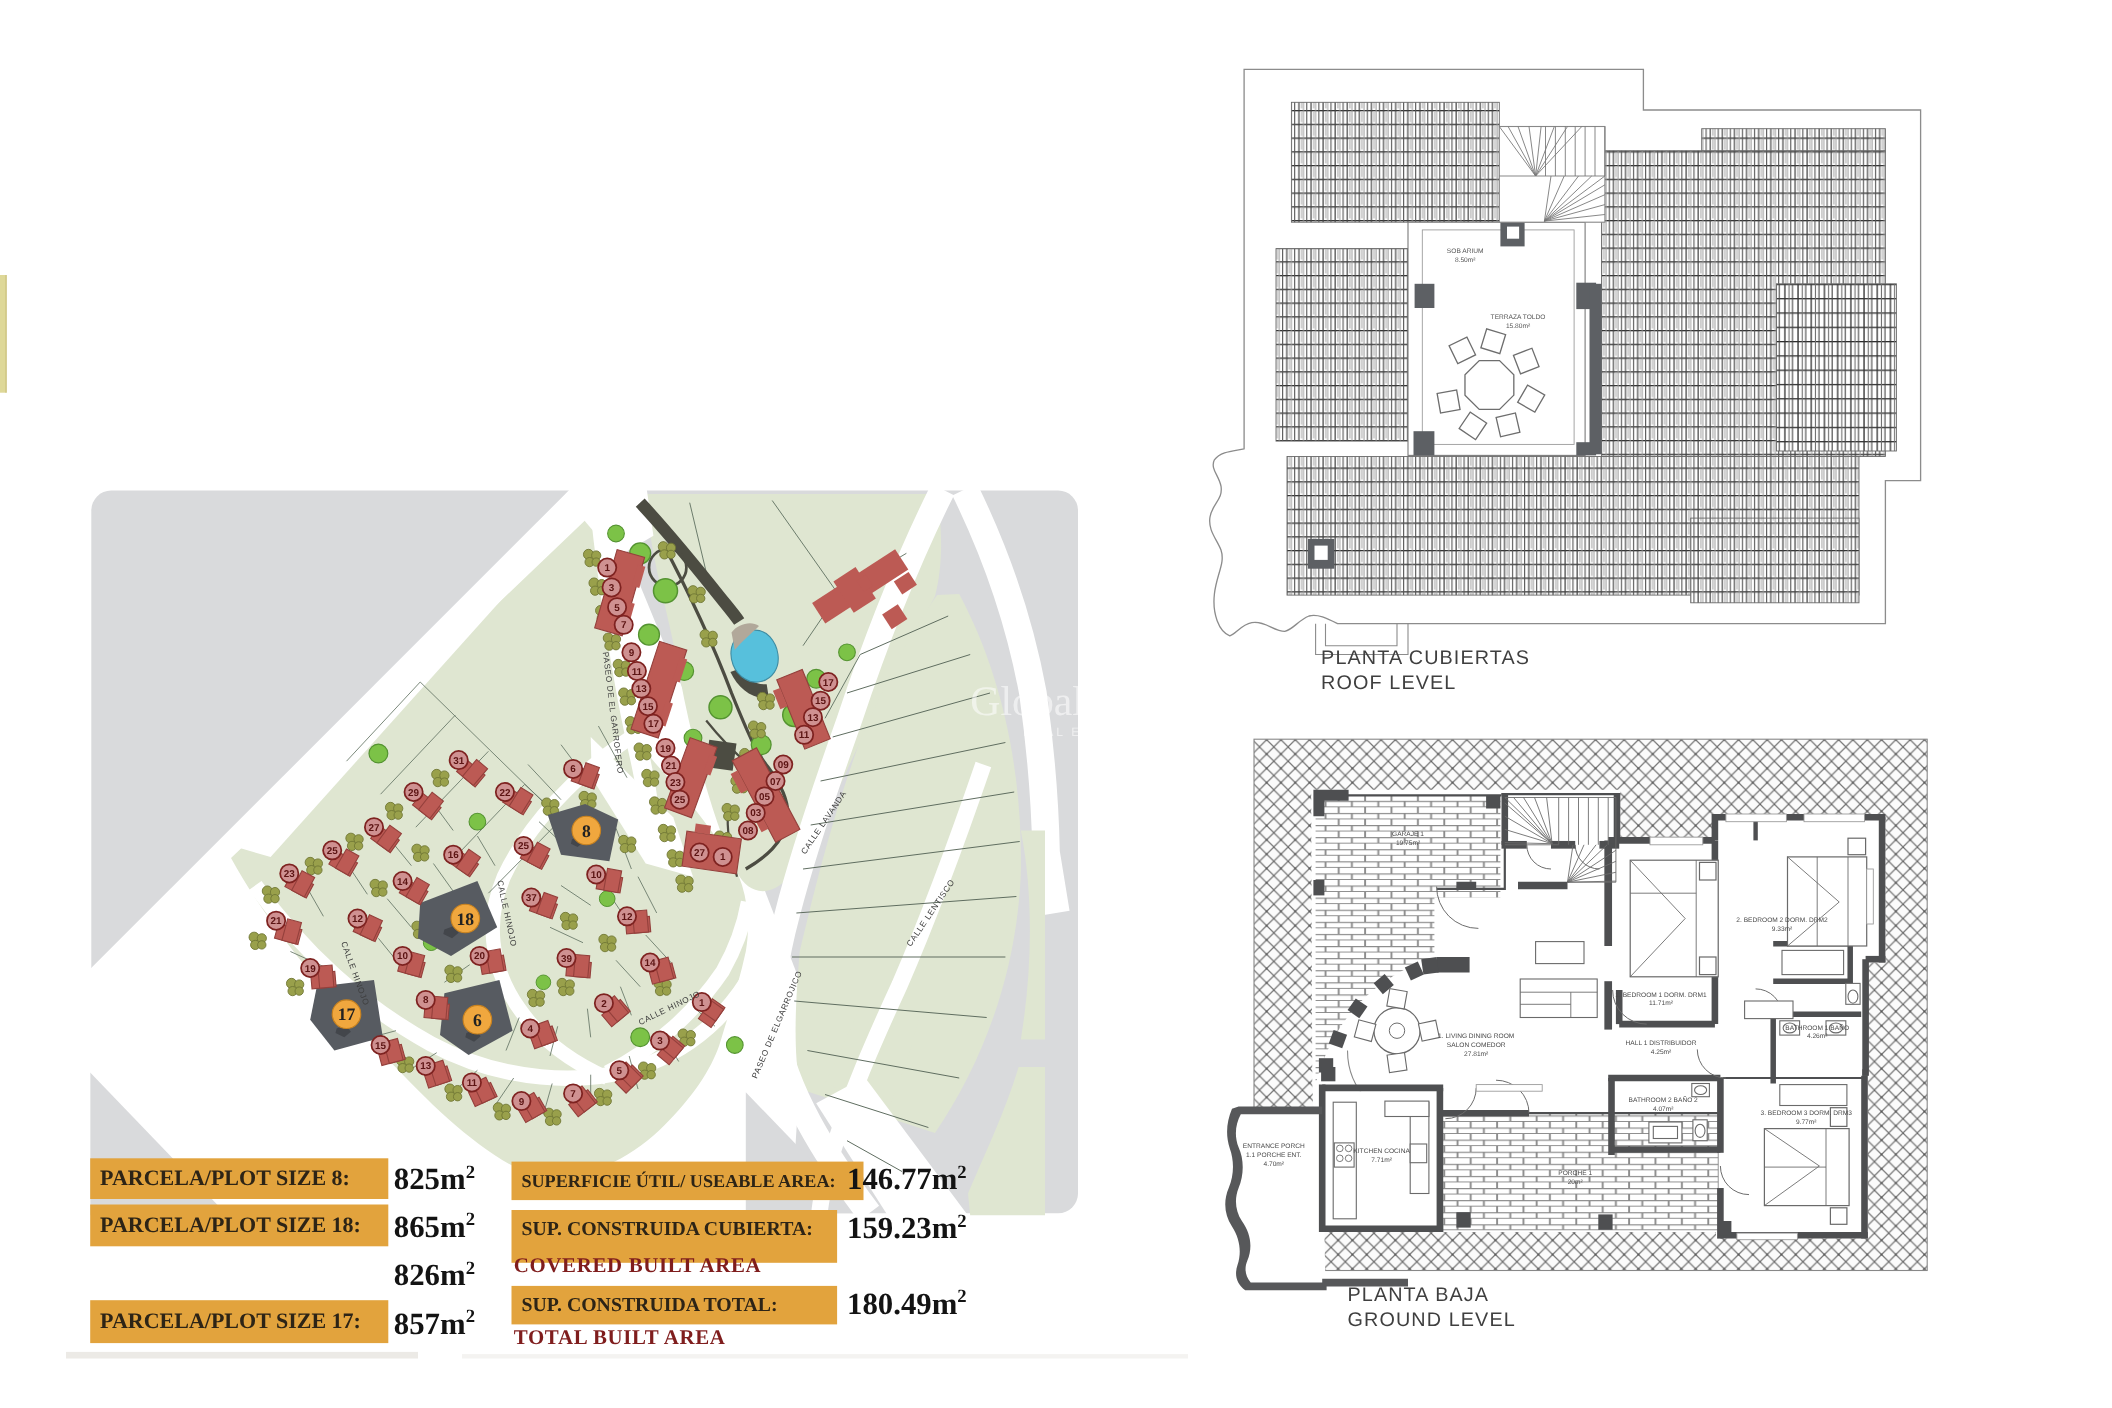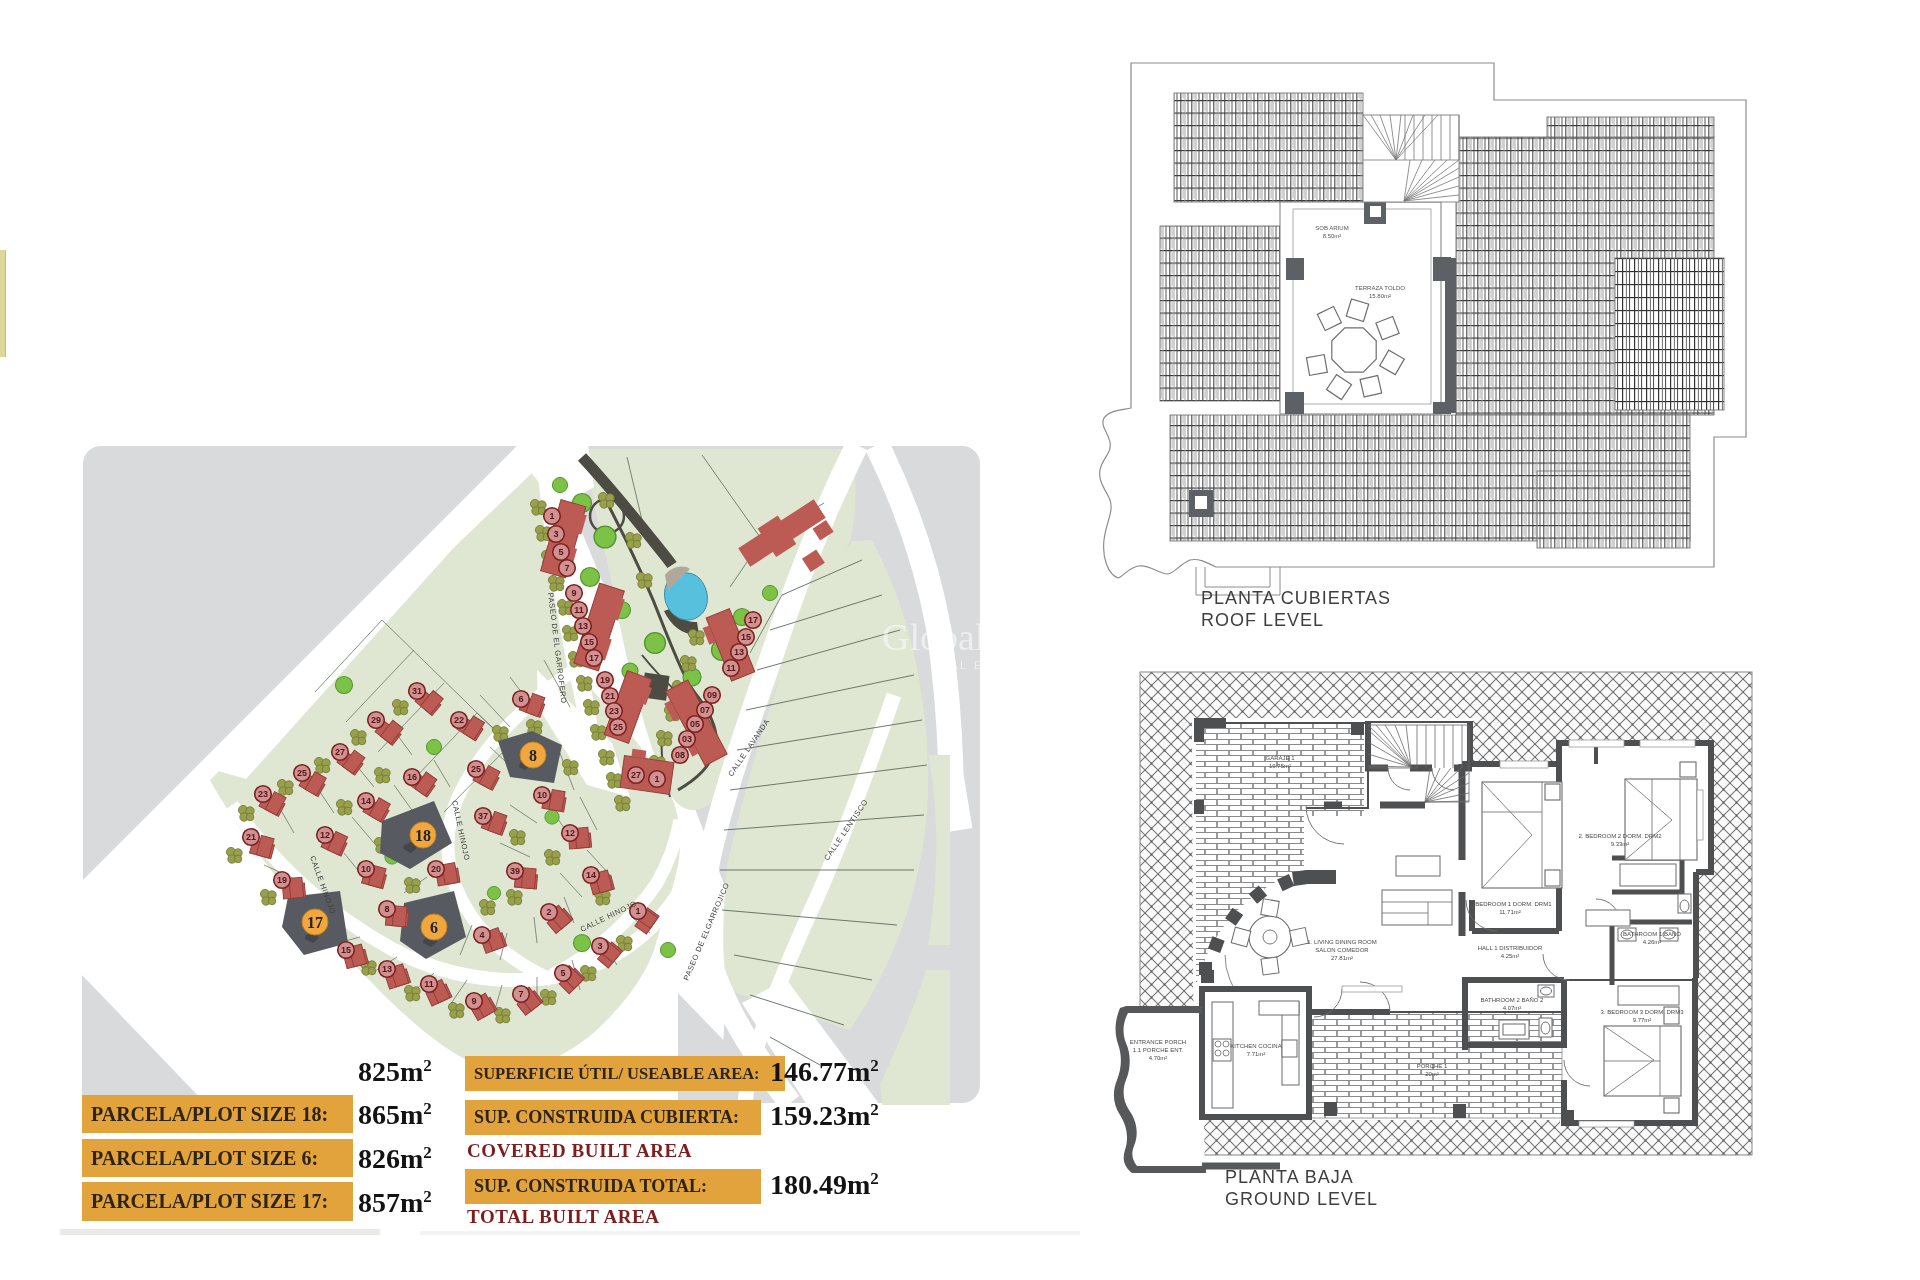--- a/index.html
+++ b/index.html
@@ -739,48 +739,48 @@
         <text x="352" y="436">20m²</text>
 <text x="78" y="404">ENTRANCE PORCH</text>
         <text x="78" y="412">1.1 PORCHE ENT.</text>
         <text x="78" y="420">4.70m²</text>
 </g>
 
 <text x="145" y="543" font-family="Liberation Sans,sans-serif" font-size="18" letter-spacing="1" fill="#3f3f3f">PLANTA BAJA</text>
 <text x="145" y="565" font-family="Liberation Sans,sans-serif" font-size="18" letter-spacing="1" fill="#3f3f3f">GROUND LEVEL</text>
 </svg>
 
+<div class="obar" style="left:82px;top:1053px;width:271px;height:37px;font-size:20px;line-height:37px;">
+      <span>PARCELA/PLOT SIZE 8:</span>
+    </div>
 
 <div class="num" style="left:358px;top:1056px;">825m<sup>2</sup></div>
 
 <div class="obar" style="left:82px;top:1095px;width:271px;height:38px;font-size:20px;line-height:38px;font-family:Liberation Serif, serif;">
       <span>PARCELA/PLOT SIZE 18:</span>
     </div>
 
 <div class="num" style="left:358px;top:1099px;">865m<sup>2</sup></div>
 
-<div class="obar" style="left:82px;top:1139px;width:271px;height:38px;font-size:20px;line-height:38px;">
-      <span>PARCELA/PLOT SIZE 6:</span>
-    </div>
 
 <div class="num" style="left:358px;top:1143px;">826m<sup>2</sup></div>
 
 <div class="obar" style="left:82px;top:1182px;width:271px;height:39px;font-size:20px;line-height:39px;">
       <span>PARCELA/PLOT SIZE 17:</span>
     </div>
 
 <div class="num" style="left:358px;top:1187px;">857m<sup>2</sup></div>
 
 <div class="obar" style="left:465px;top:1056px;width:320px;height:35px;font-size:16.5px;line-height:35px;">
       <span>SUPERFICIE ÚTIL/ USEABLE AREA:</span>
     </div>
 
 <div class="num" style="left:770px;top:1056px;">146.77m<sup>2</sup></div>
 
-<div class="obar" style="left:465px;top:1100px;width:296px;height:35px;font-size:18px;line-height:35px;">
+<div class="obar" style="left:465px;top:1100px;width:296px;height:48px;font-size:18px;line-height:35px;">
       <span>SUP. CONSTRUIDA CUBIERTA:</span>
     </div>
 
 <div class="num" style="left:770px;top:1100px;">159.23m<sup>2</sup></div>
 
 <div class="ptxt" style="left:467px;top:1140px;">COVERED BUILT AREA</div>
 
 <div class="obar" style="left:465px;top:1169px;width:296px;height:35px;font-size:18px;line-height:35px;">
       <span>SUP. CONSTRUIDA TOTAL:</span>
     </div>

